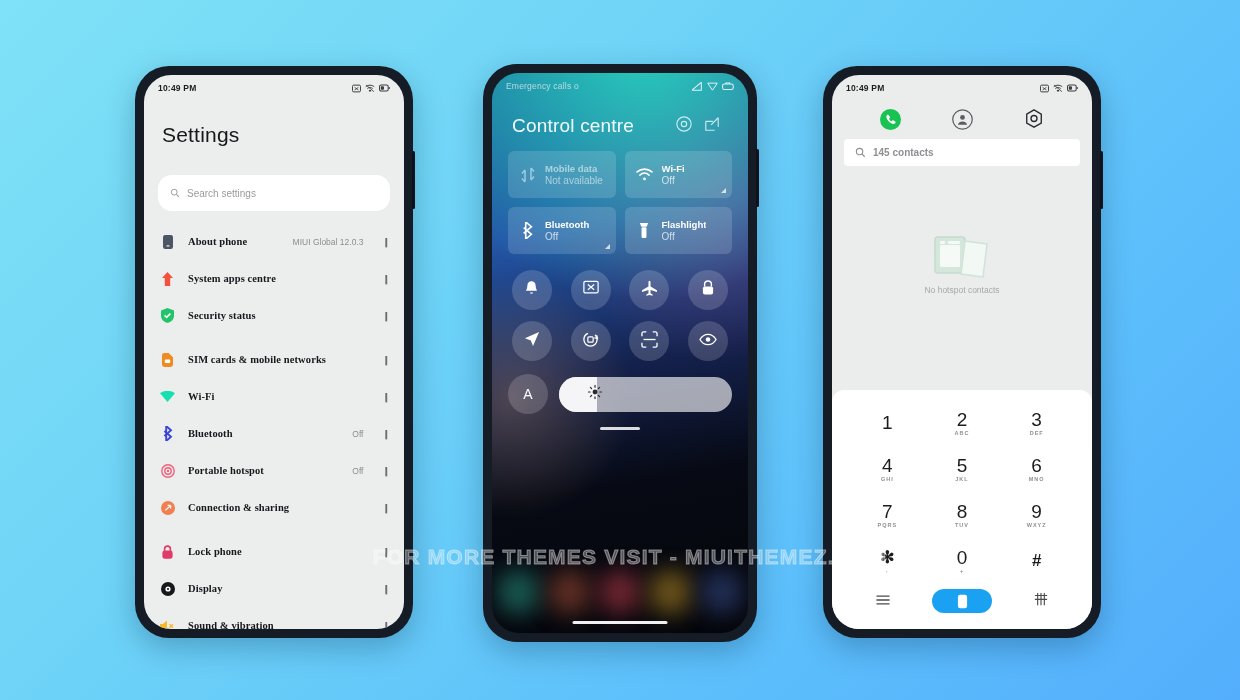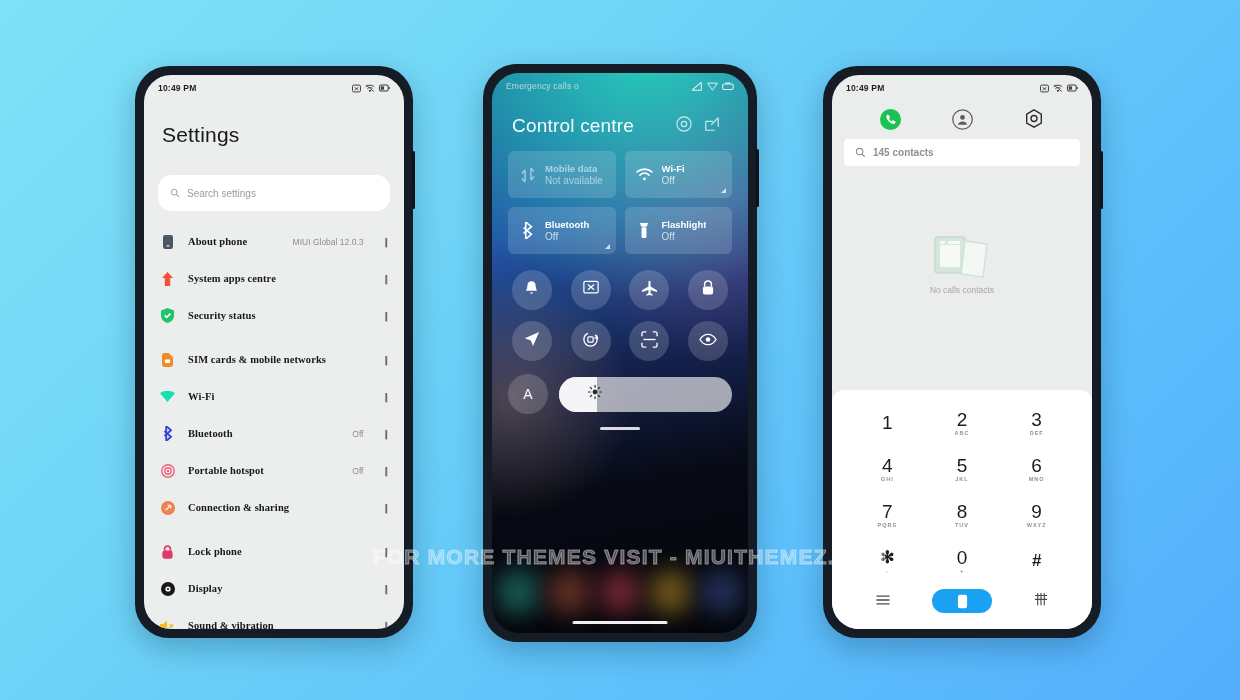--- a/index.html
+++ b/index.html
@@ -616,21 +616,21 @@
       </div>
 
       <div class="dl-empty">
         <svg width="62" height="48" viewBox="0 0 62 48">
           <rect x="4" y="6" width="30" height="36" rx="3" fill="#d5e6dc" stroke="#c3dbcd" stroke-width="1.5"></rect>
           <rect x="9" y="14" width="20" height="22" rx="1.5" fill="#f6faf7"></rect>
           <rect x="9" y="10" width="5" height="3" rx="1" fill="#f6faf7"></rect>
           <rect x="17" y="10" width="12" height="3" rx="1" fill="#f6faf7"></rect>
           <path d="M34 10l22 3-4 33-22-3z" fill="#f2f8f4" stroke="#cfe3d6" stroke-width="1.5"></path>
         </svg>
-        <span class="cap">No calls contacts</span>
+        <span class="cap">No hotspot contacts</span>
       </div>
 
       <div class="keypad">
         <div class="keys">
           <div class="key">
               <span class="num">1</span>
               <span class="sub"></span>
             </div>
           <div class="key">
               <span class="num">2</span>

